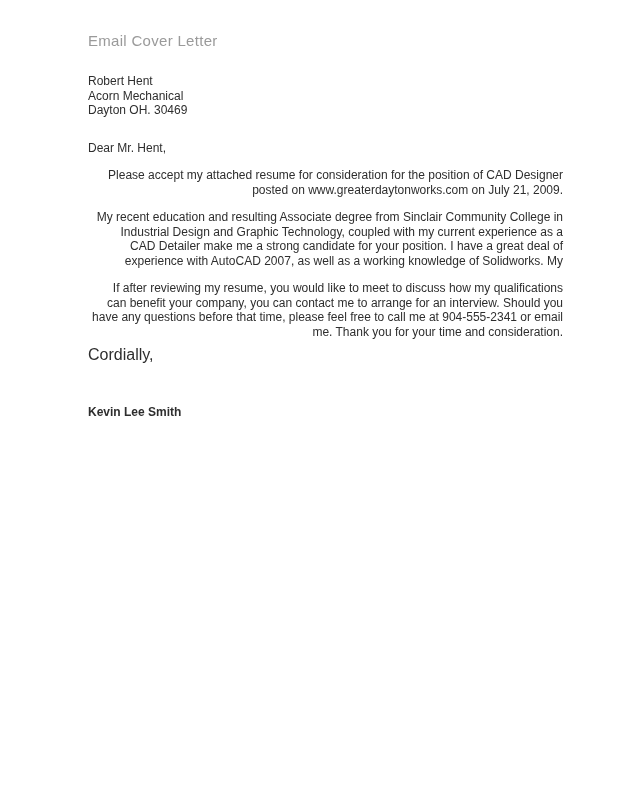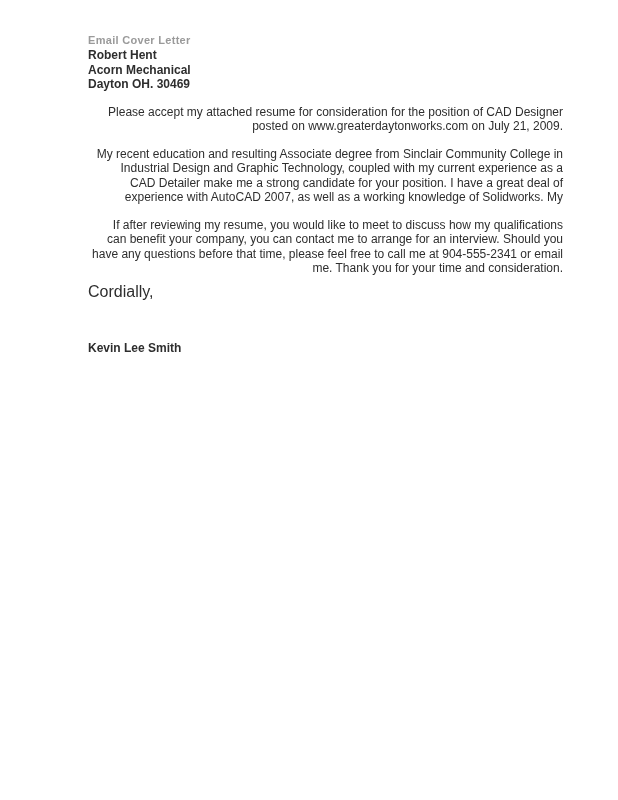--- a/index.html
+++ b/index.html
@@ -16,28 +16,28 @@
     font-family: "Liberation Sans", "DejaVu Sans", sans-serif;
     color: #2e2e2e;
   }
   .content {
     position: absolute;
     left: 88px;
     top: 33px;
     width: 475px;
   }
   .doc-title {
-    font-size: 11px;
-    font-weight: bold;
+    font-size: 15px;
+    font-weight: normal;
     color: #9a9a9a;
     letter-spacing: 0.3px;
     line-height: 15px;
   }
   .address-block {
-    font-weight: bold;
+    margin-top: 26px;
   }
   .line {
     font-size: 12px;
     line-height: 14.5px;
     white-space: nowrap;
   }
   .salutation {
     margin-top: 23px;
     font-size: 12px;
     line-height: 14.5px;
@@ -65,20 +65,21 @@
   <div class="content">
 
     <div class="doc-title">Email Cover Letter</div>
 
     <div class="address-block">
       <div class="line">Robert Hent</div>
       <div class="line">Acorn Mechanical</div>
       <div class="line">Dayton OH. 30469</div>
     </div>
 
+    <div class="salutation">Dear Mr. Hent,</div>
 
     <div class="para">
       <div class="line">Please accept my attached resume for consideration for the position of CAD Designer</div>
       <div class="line">posted on www.greaterdaytonworks.com on July 21, 2009.</div>
     </div>
 
     <div class="para">
       <div class="line">My recent education and resulting Associate degree from Sinclair Community College in</div>
       <div class="line">Industrial Design and Graphic Technology, coupled with my current experience as a</div>
       <div class="line">CAD Detailer make me a strong candidate for your position. I have a great deal of</div>

